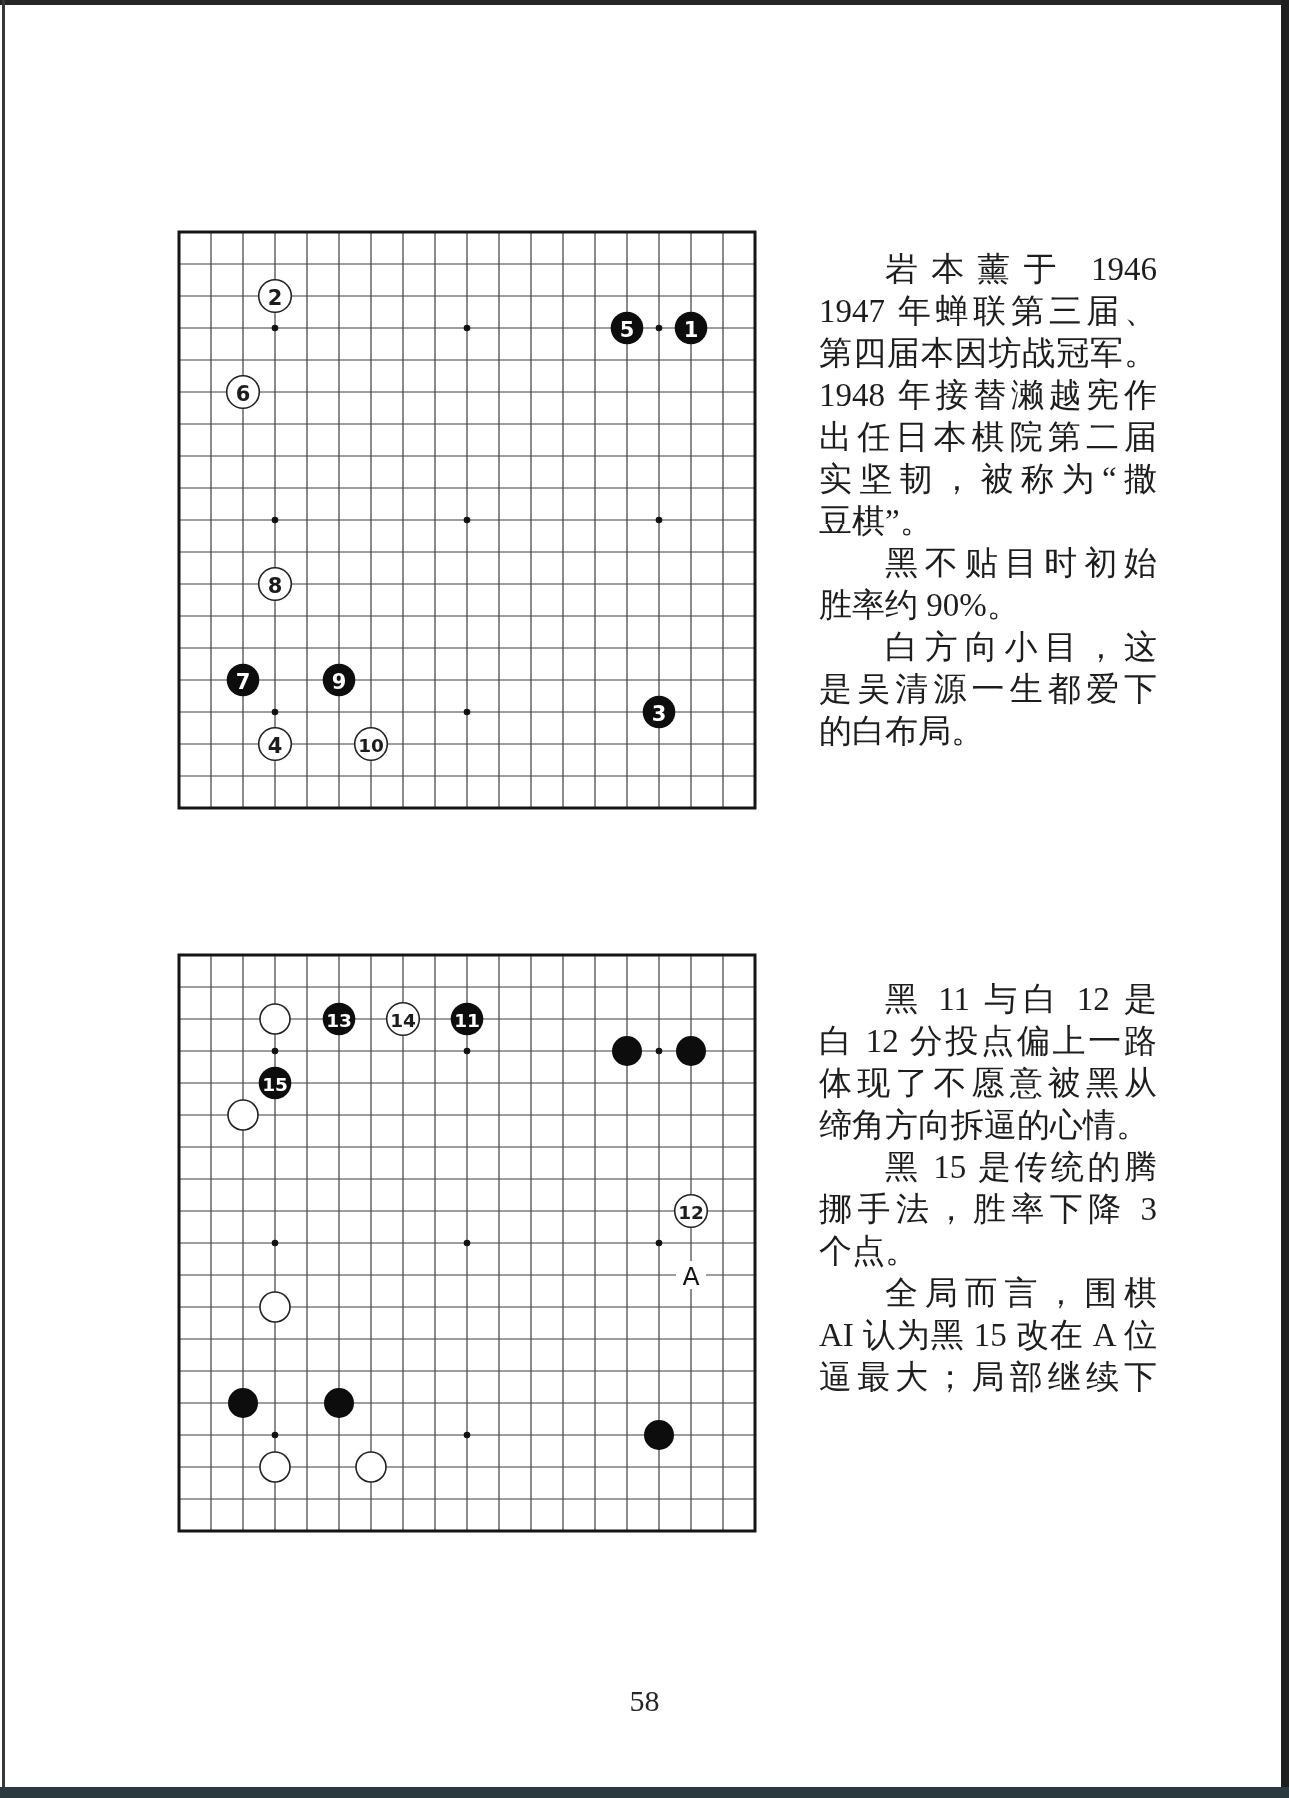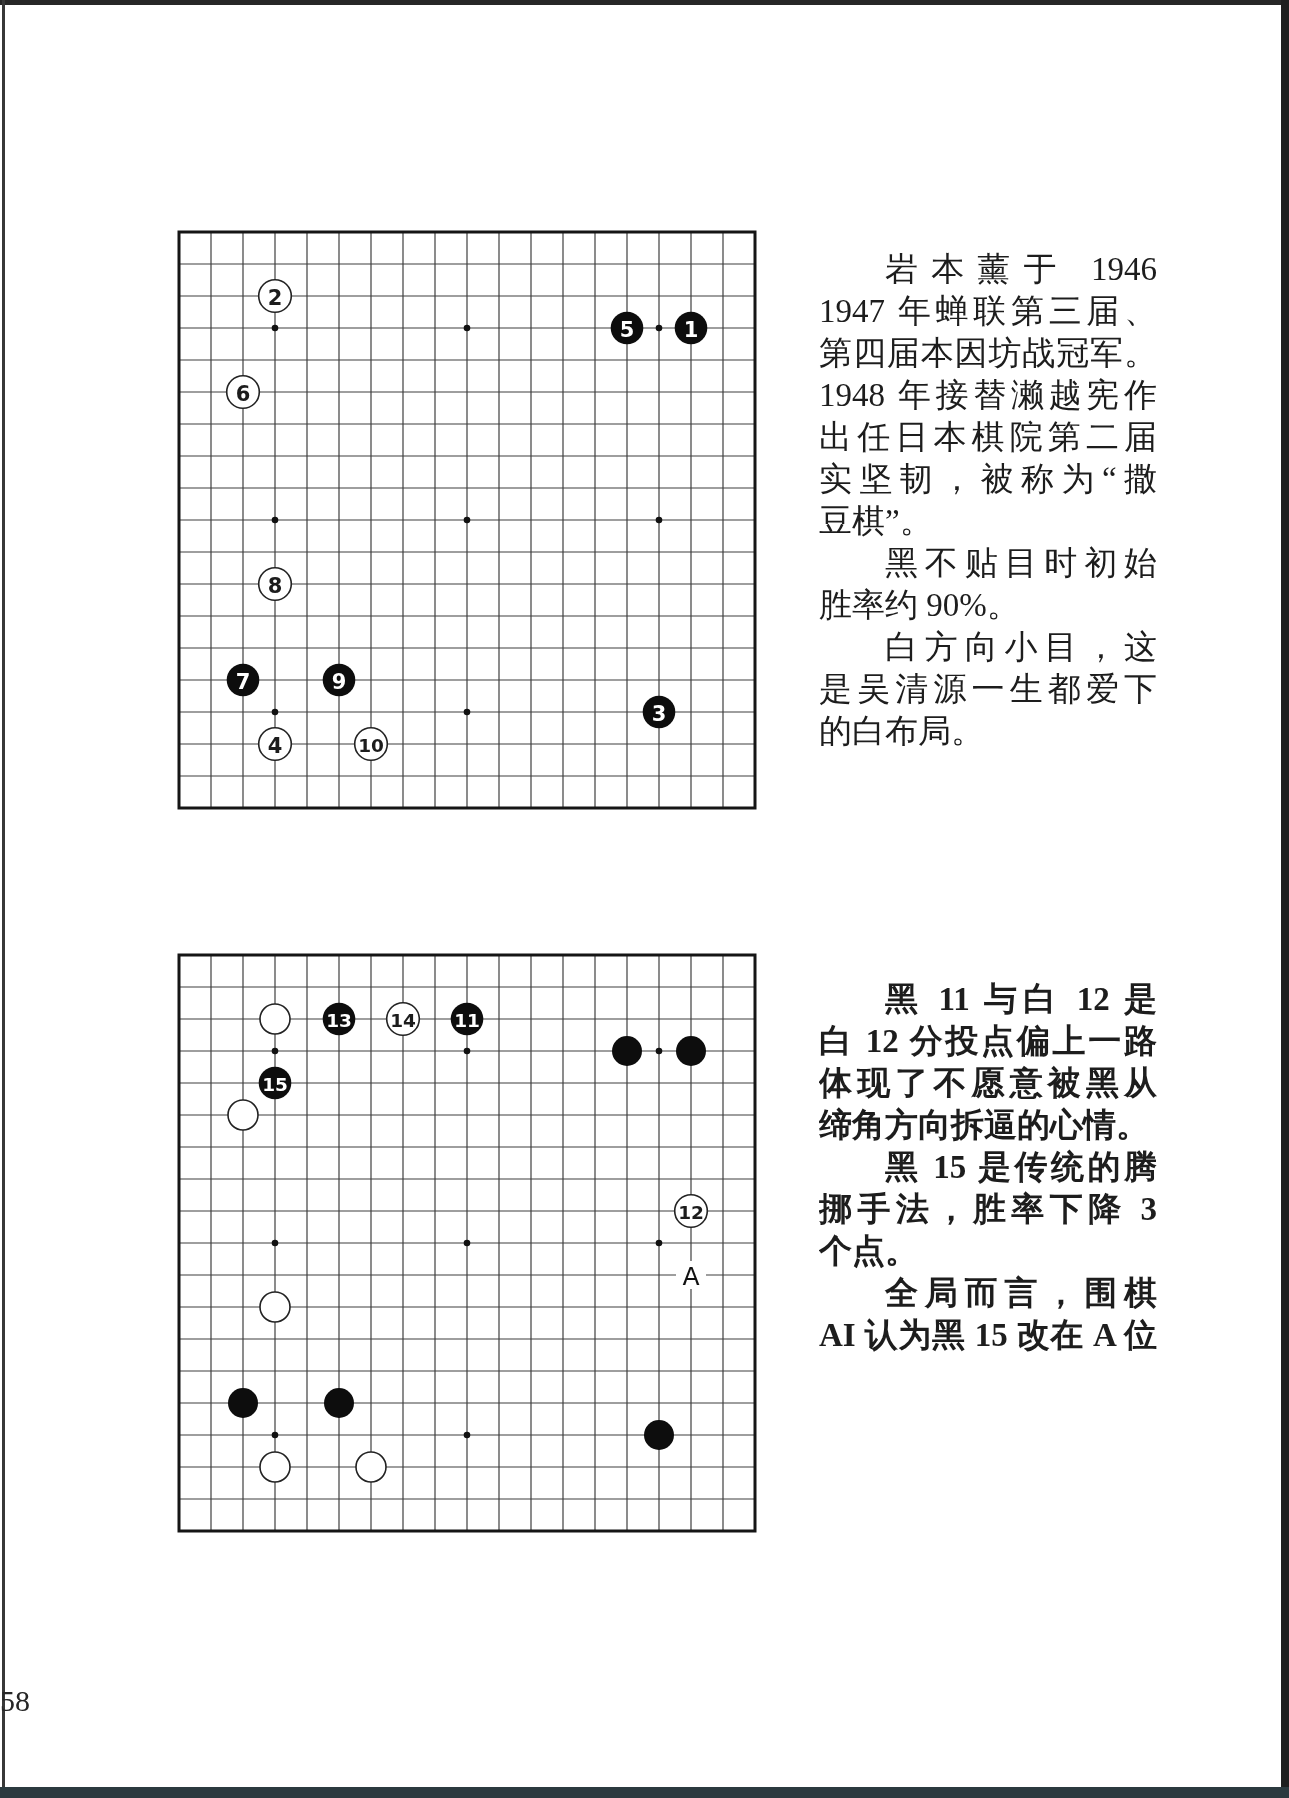--- a/index.html
+++ b/index.html
@@ -14,21 +14,21 @@
   .board{position:absolute;width:580px;height:580px;}
   #board1{left:177px;top:230px;}
   #board2{left:177px;top:953px;}
   .textblock{position:absolute;left:819px;width:338px;font-size:33px;line-height:42px;
              color:#1d1d1d;letter-spacing:0;}
   #text1{top:248px;}
   #text2{top:978px;}
   .tline{height:42px;overflow:hidden;text-align:justify;text-align-last:justify;}
   .tline.end{text-align:center;text-align-last:left;}
   .tline.ind{text-indent:66px;}
-  .pagenum{position:absolute;top:1684px;left:0;width:1289px;
+  .pagenum{position:absolute;top:1684px;left:0;width:1289px;text-align:center;
            font-size:30px;color:#262626;}
   svg text{font-family:"DejaVu Sans","Liberation Sans",sans-serif;}
 </style>
 </head>
 <body>
 
 <div class="page">
   <div class="band band-top" style="background: rgb(39, 39, 39);"></div>
   <div class="band band-left" style="background: rgb(56, 56, 56);"></div>
   <div class="band band-right" style="background: rgb(30, 30, 30);"></div>
@@ -192,26 +192,27 @@
       <div class="tline">1948 年接替濑越宪作</div>
       <div class="tline">出任日本棋院第二届</div>
       <div class="tline">实坚韧，被称为“撒</div>
       <div class="tline end">豆棋”。</div>
       <div class="tline ind">黑不贴目时初始</div>
       <div class="tline end">胜率约 90%。</div>
       <div class="tline ind">白方向小目，这</div>
       <div class="tline">是吴清源一生都爱下</div>
       <div class="tline end">的白布局。</div>
     </div>
-  <div id="text2" class="textblock" style="color: rgb(29, 29, 29); font-weight: bold;">
+  <div id="text2" class="textblock" style="color: rgb(29, 29, 29);">
       <div class="tline ind">黑 11 与白 12 是</div>
       <div class="tline">白 12 分投点偏上一路</div>
       <div class="tline">体现了不愿意被黑从</div>
       <div class="tline end">缔角方向拆逼的心情。</div>
       <div class="tline ind">黑 15 是传统的腾</div>
       <div class="tline">挪手法，胜率下降 3</div>
       <div class="tline end">个点。</div>
       <div class="tline ind">全局而言，围棋</div>
       <div class="tline">AI 认为黑 15 改在 A 位</div>
+      <div class="tline">逼最大；局部继续下</div>
     </div>
 
   <div class="pagenum">58</div>
 </div>
 
 </body></html>

